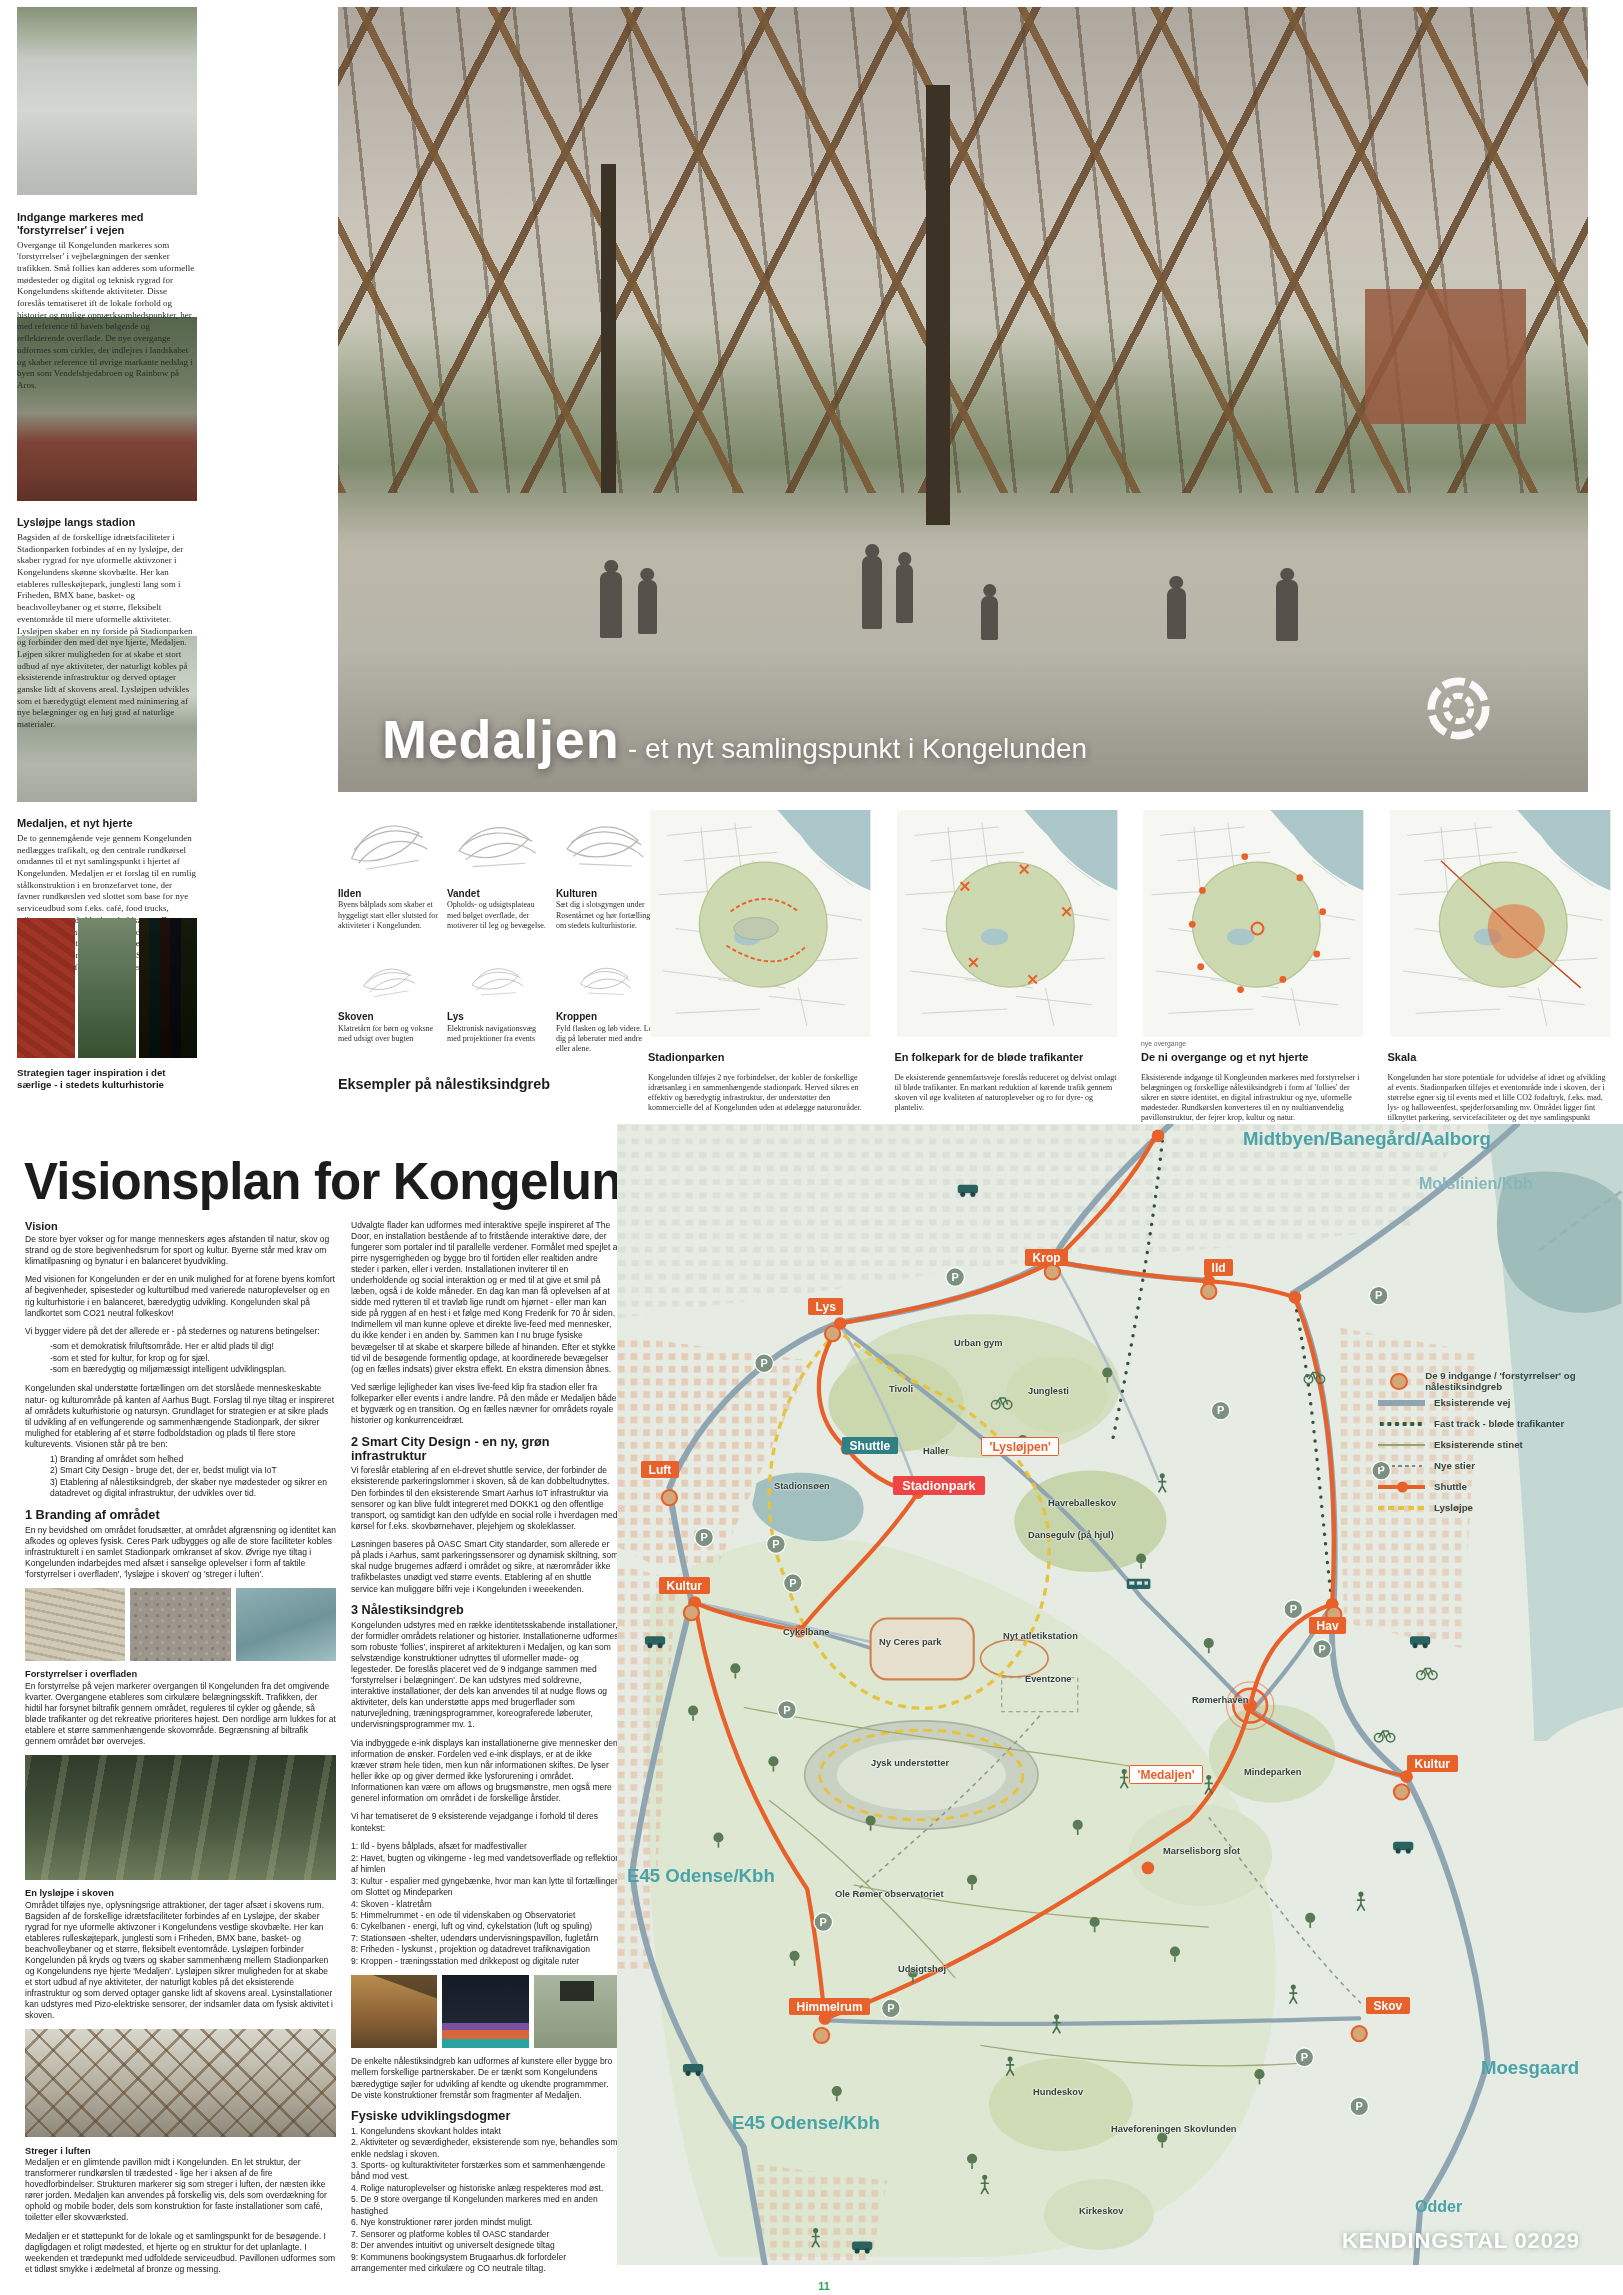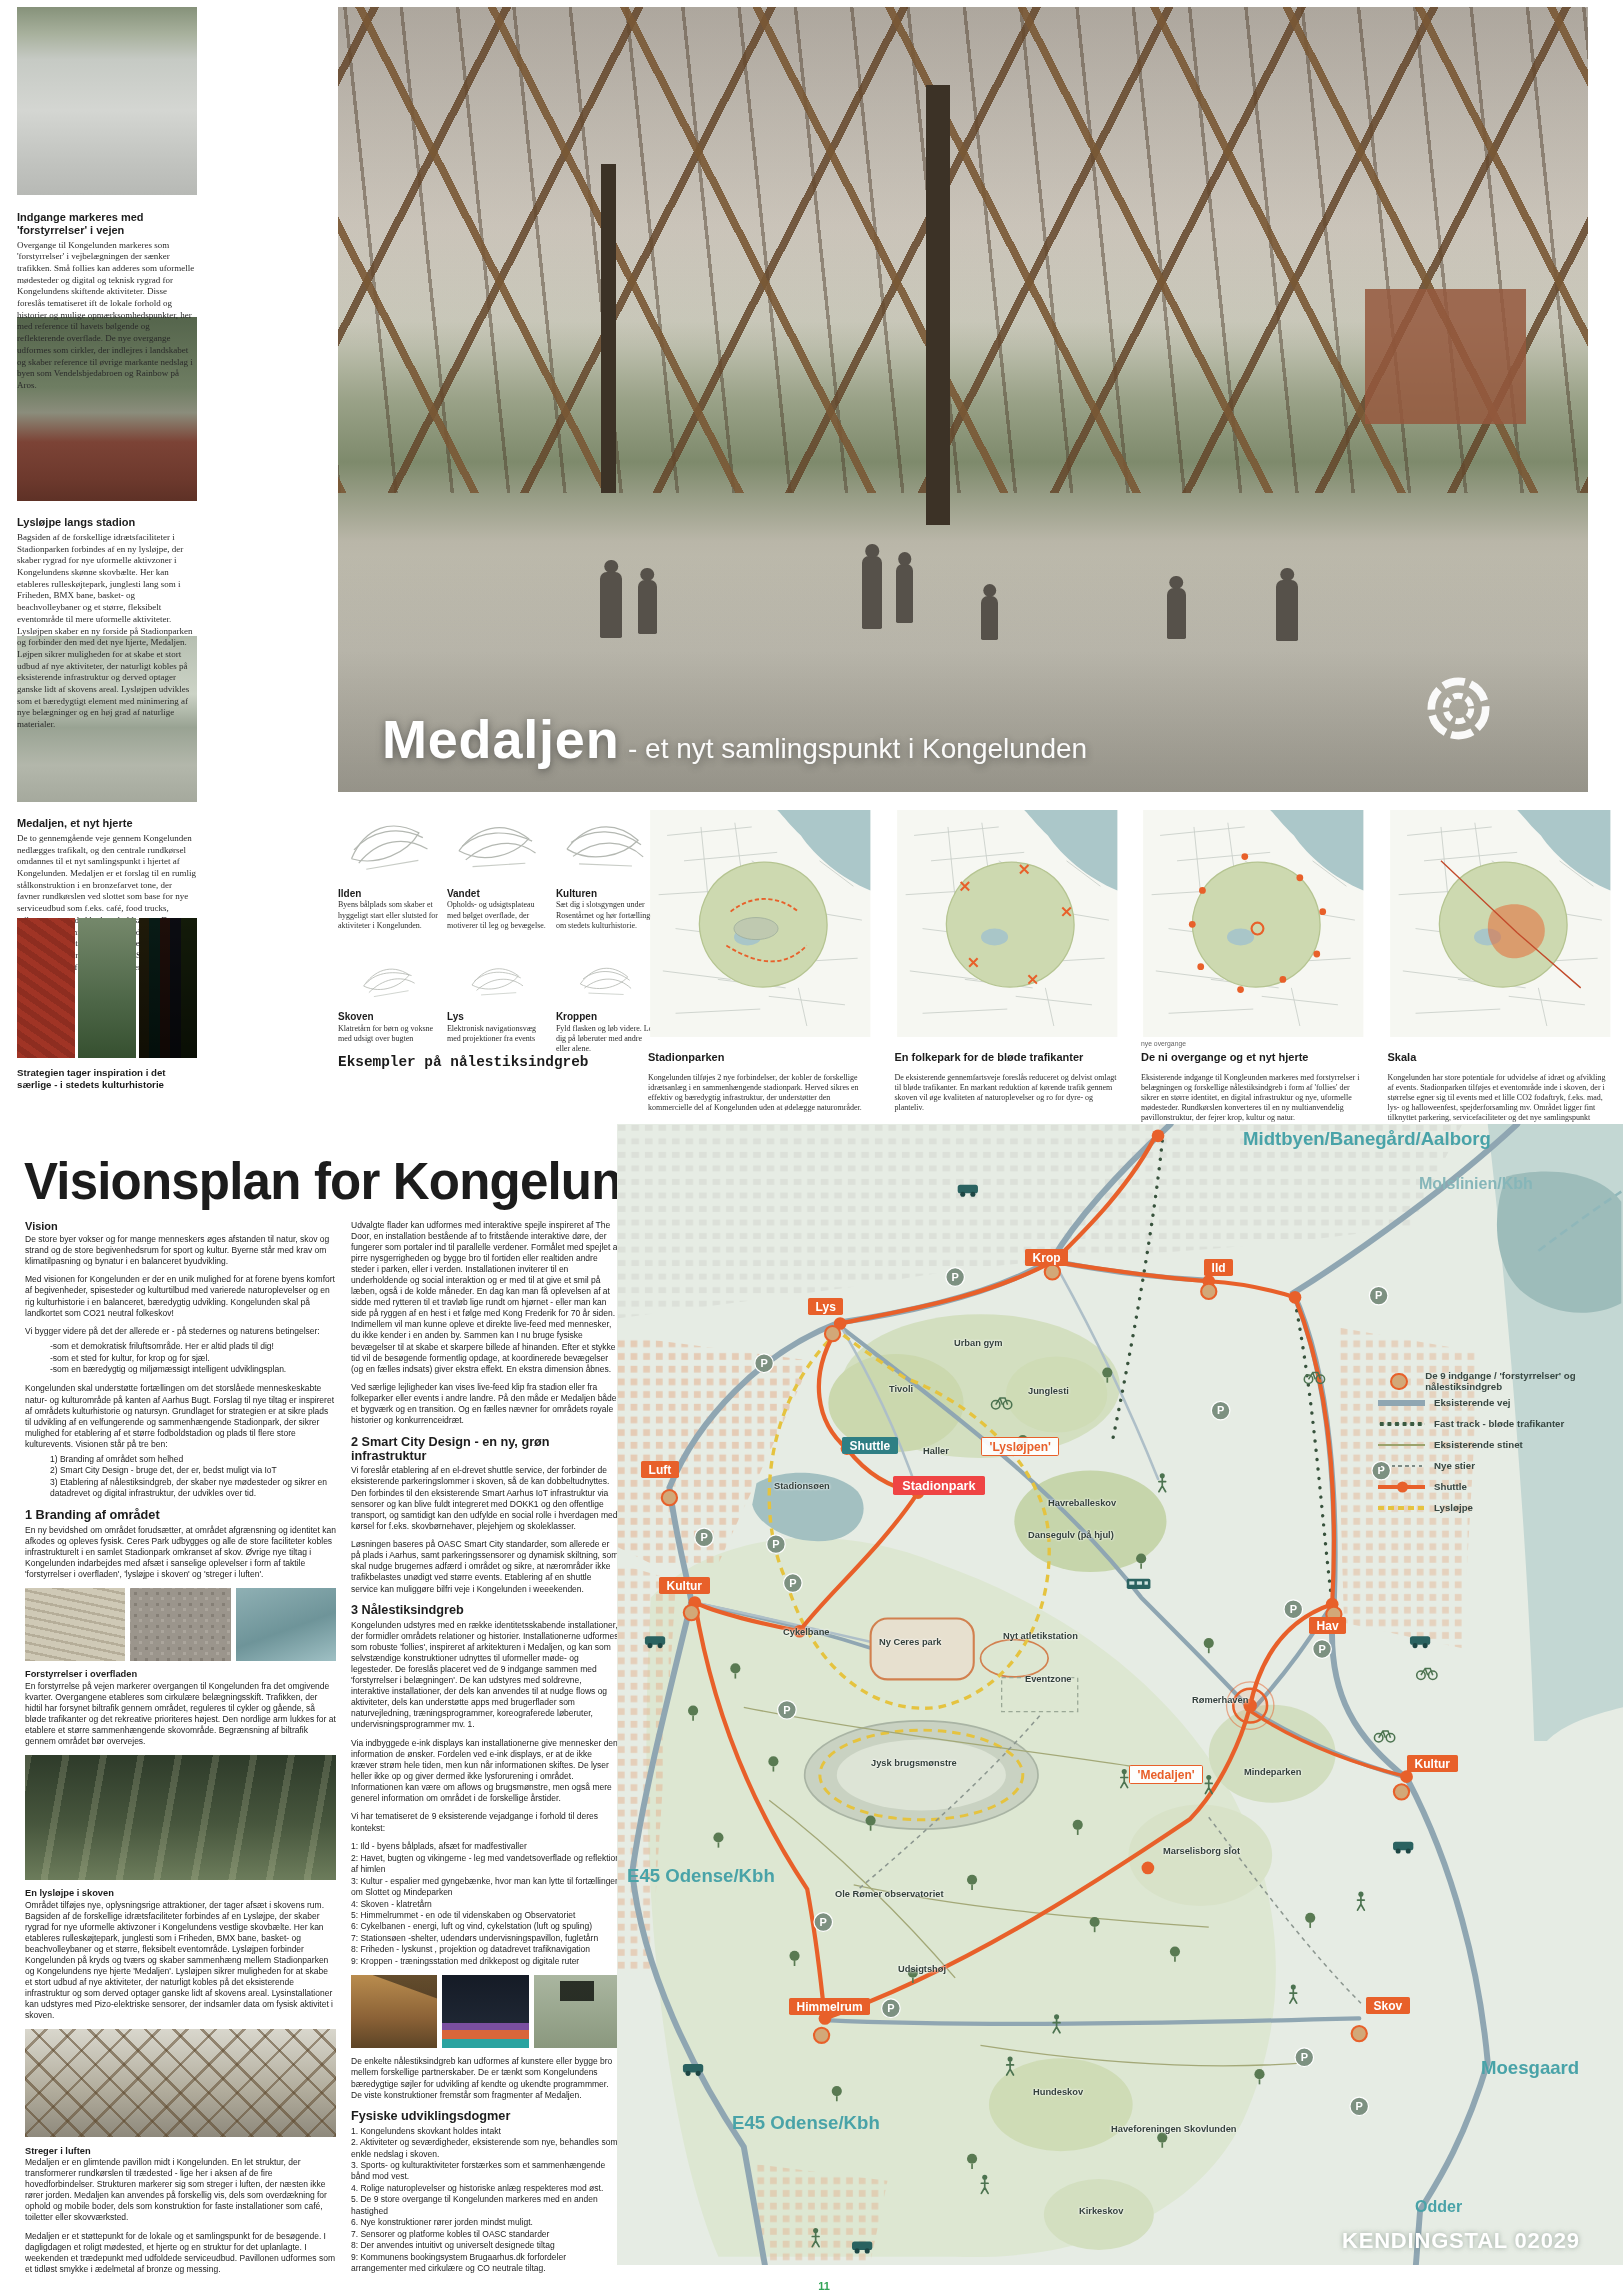--- a/index.html
+++ b/index.html
@@ -40,21 +40,21 @@
   #hero-title .t2{font-size:28px;font-weight:400;opacity:.96;margin-left:8.5px;}
   #medallion{position:absolute;right:93px;bottom:47px;opacity:.95;}
   
   #examples{position:absolute;left:338px;top:803px;width:320px;}
   .ex-row{display:flex;gap:6.8px;}
   .ex-cell{flex:1;}
   .ex-sketch{height:78px;display:flex;align-items:flex-end;}
   .ex-row2 .ex-sketch{height:51px;}
   .ex-title{font-size:10px;font-weight:800;margin-top:6.8px;}
   .ex-body{font-family:"Liberation Serif",serif;font-size:8px;line-height:1.28;color:#2d2d2d;margin-top:1.7px;}
-  #examples-caption{font-size:14.4px;font-weight:800;font-family:Liberation Mono, monospace;}
+  #examples-caption{font-size:14.4px;font-weight:800;margin-top:22px;}
   
   #strategy{position:absolute;left:648px;top:810px;width:964px;display:grid;
             grid-template-columns:repeat(4,1fr);column-gap:22px;}
   .st-map{height:227px;}
   .st-note{font-size:6.8px;color:#666;margin-top:2.5px;height:8.5px;}
   .st-title{font-size:11px;font-weight:800;margin-top:3.4px;line-height:1.15;}
   .st-body{font-family:"Liberation Serif",serif;font-size:8px;line-height:1.26;color:#2d2d2d;margin-top:9px;}
   
   #vp-heading{position:absolute;left:24px;top:1152px;font-size:51px;font-weight:800;letter-spacing:-0.8px;}
   .vcol{position:absolute;top:1220px;overflow:hidden;}
@@ -870,21 +870,21 @@
         <div class="pl" style="left: 411px; top: 262px;">Junglesti</div>
         <div class="pl" style="left: 306px; top: 322px;">Haller</div>
         <div class="pl" style="left: 157px; top: 357px;">Stadionsøen</div>
         <div class="pl" style="left: 431px; top: 374px;">Havreballeskov</div>
         <div class="pl" style="left: 411px; top: 406px;">Dansegulv (på hjul)</div>
         <div class="pl" style="left: 166px; top: 503px;">Cykelbane</div>
         <div class="pl" style="left: 262px; top: 513px;">Ny Ceres park</div>
         <div class="pl" style="left: 386px; top: 507px;">Nyt atletikstation</div>
         <div class="pl" style="left: 408px; top: 550px;">Eventzone</div>
         <div class="pl" style="left: 575px; top: 571px;">Rømerhaven</div>
-        <div class="pl" style="left: 254px; top: 634px;">Jysk brugsmønstre</div>
+        <div class="pl" style="left: 254px; top: 634px;">Jysk understøtter</div>
         <div class="pl" style="left: 627px; top: 643px;">Mindeparken</div>
         <div class="pl" style="left: 546px; top: 722px;">Marselisborg slot</div>
         <div class="pl" style="left: 218px; top: 765px;">Ole Rømer observatoriet</div>
         <div class="pl" style="left: 281px; top: 840px;">Udsigtshøj</div>
         <div class="pl" style="left: 416px; top: 963px;">Hundeskov</div>
         <div class="pl" style="left: 494px; top: 1000px;">Haveforeningen Skovlunden</div>
         <div class="pl" style="left: 462px; top: 1082px; text-align: right;">Kirkeskov</div>
       </div>
   </div>
 

